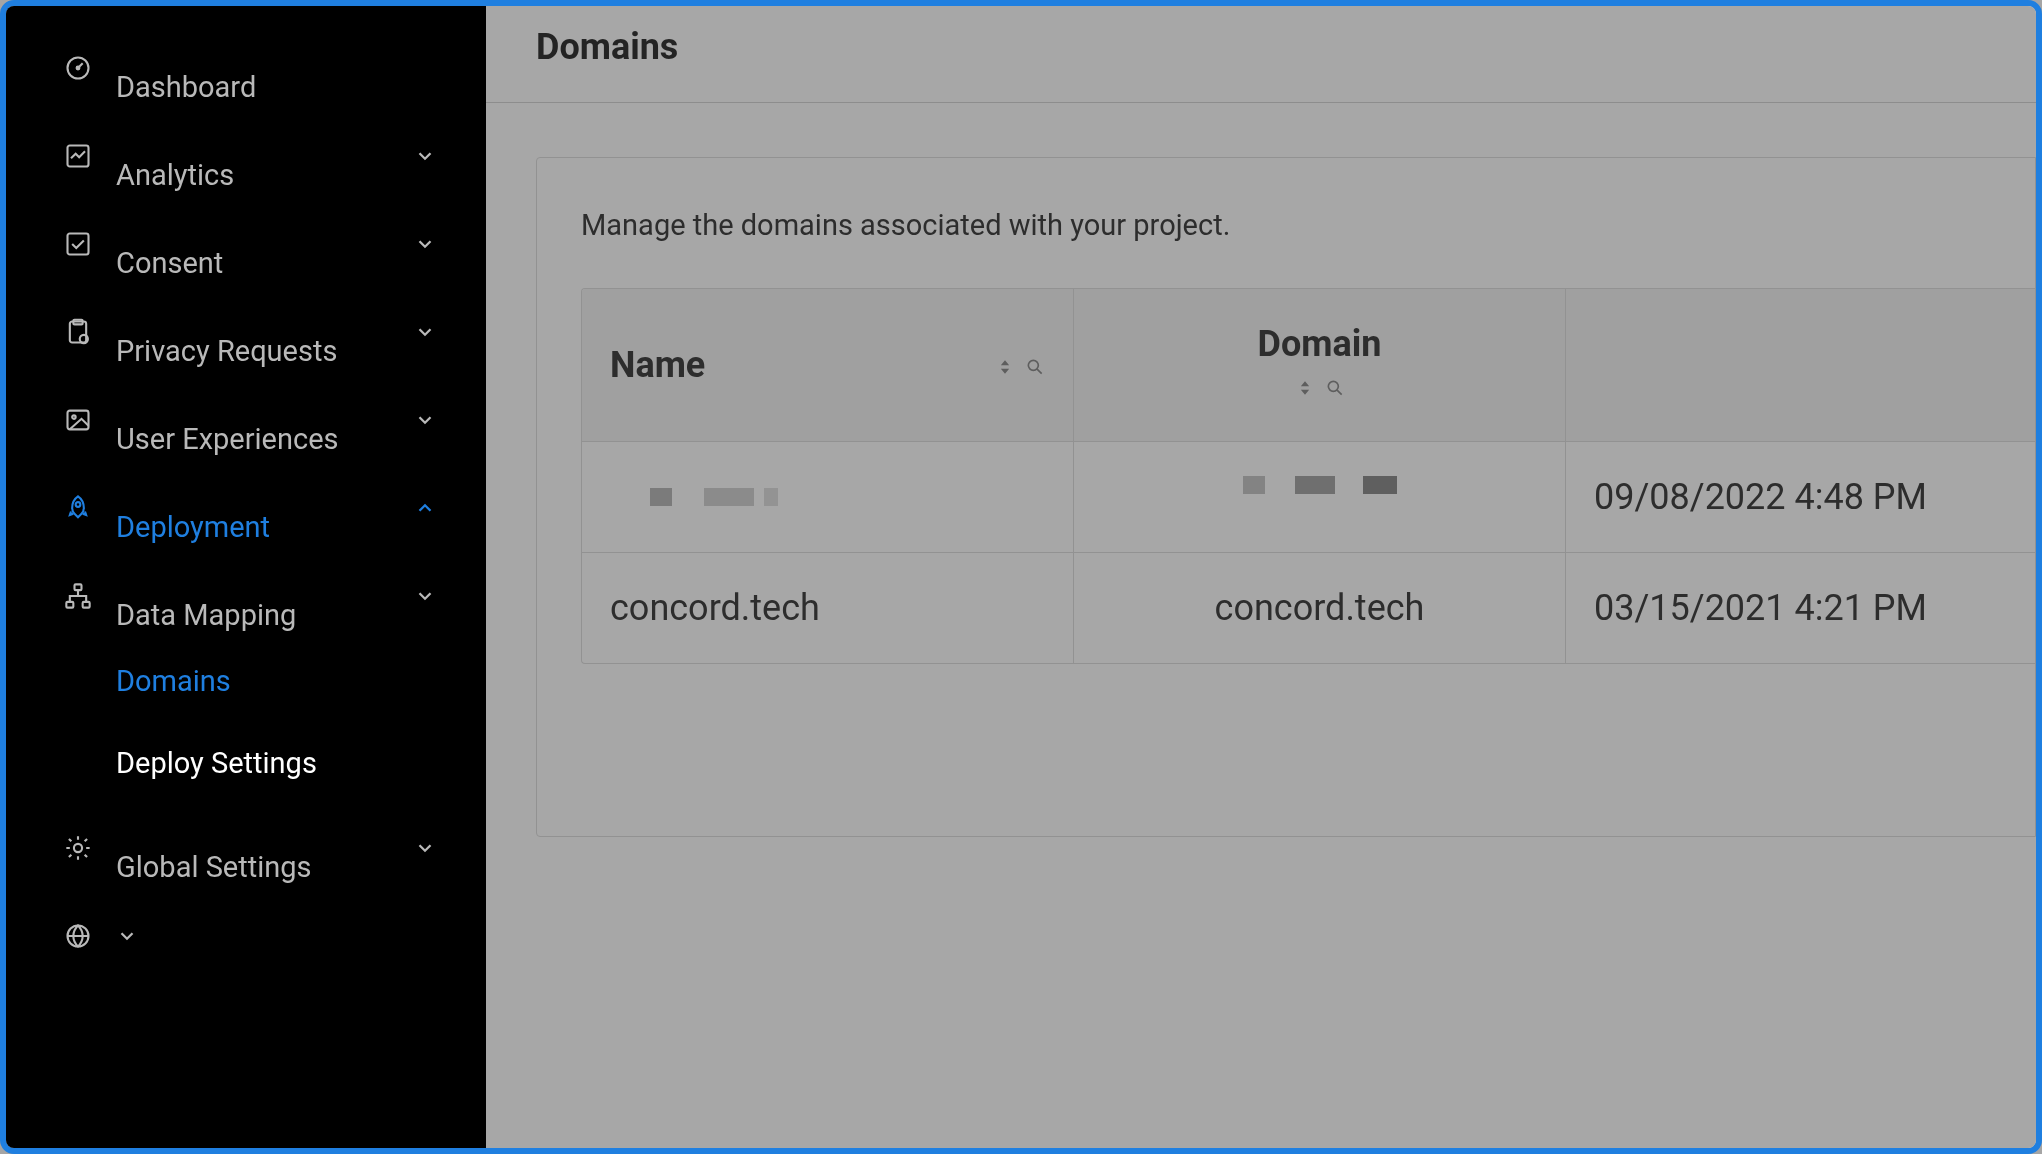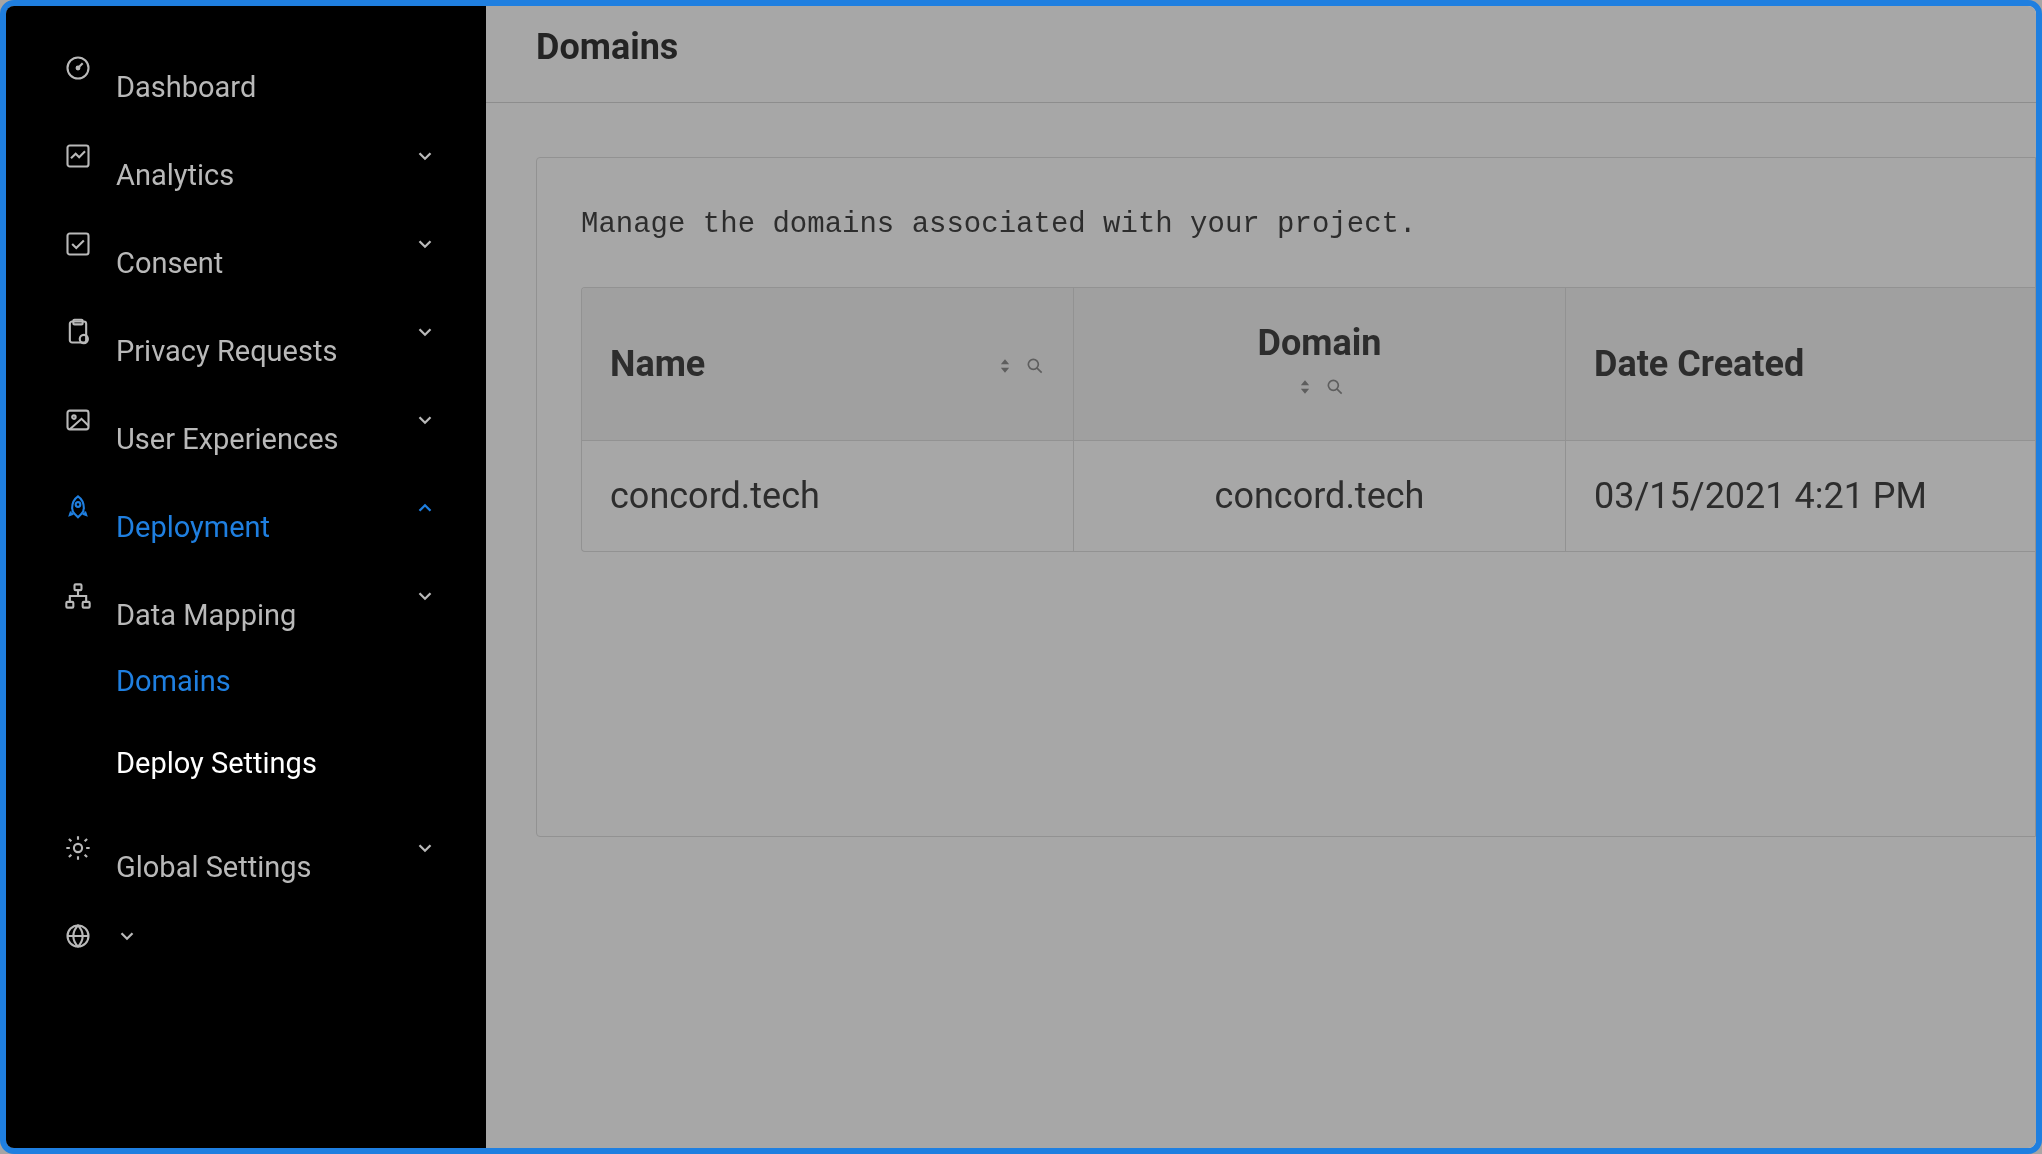--- a/index.html
+++ b/index.html
@@ -90,21 +90,20 @@
     margin-top: 54px;
     border: 1px solid #d9d9d9;
     border-radius: 4px 0 0 4px;
     padding: 50px 0 170px 0;
     min-height: 680px;
   }
   .card-desc {
     font-size: 29px;
     color: #222;
     padding: 0 0 46px 44px;
-    font-family: Liberation Mono, monospace;
   }
   .table {
     margin-left: 44px;
     border: 1px solid #d9d9d9;
     border-right: none;
     border-radius: 4px 0 0 4px;
     overflow: hidden;
   }
   .thead, .trow {
     display: flex;
@@ -320,25 +319,43 @@
               <span class="th-icons">
                 <span><svg viewBox="0 0 24 24" fill="currentColor">
                       <path d="M7 10l5-6 5 6H7zM7 14l5 6 5-6H7z"></path>
                     </svg></span>
                 <span><svg viewBox="0 0 24 24" fill="none" stroke="currentColor" stroke-width="2">
                       <circle cx="10" cy="10" r="6"></circle>
                       <line x1="20" y1="20" x2="14.5" y2="14.5"></line>
                     </svg></span>
               </span>
             </div>
-            <div class="th col-date">
-              <span class="th-label">Date Created</span>
+          </div>
+
+          <div class="trow">
+            <div class="td col-name">
+              <span class="redact">
+                <span style="width:30px"></span>
+                <span class="rblk" style="width:22px;opacity:.55"></span>
+                <span style="width:12px"></span>
+                <span class="rblk" style="width:50px;opacity:.35"></span>
+                <span class="rblk" style="width:14px;opacity:.25"></span>
+              </span>
             </div>
+            <div class="td col-domain">
+              <span class="redact">
+                <span class="rblk" style="width:22px;opacity:.45"></span>
+                <span style="width:10px"></span>
+                <span class="rblk" style="width:40px;opacity:.7"></span>
+                <span style="width:8px"></span>
+                <span class="rblk" style="width:34px;opacity:.9"></span>
+              </span>
+            </div>
+            <div class="td col-date">09/08/2022 4:48 PM</div>
           </div>
-
 
           <div class="trow">
             <div class="td col-name">concord.tech</div>
             <div class="td col-domain">concord.tech</div>
             <div class="td col-date">03/15/2021 4:21 PM</div>
           </div>
 
         </div>
       </div>
     </div>

